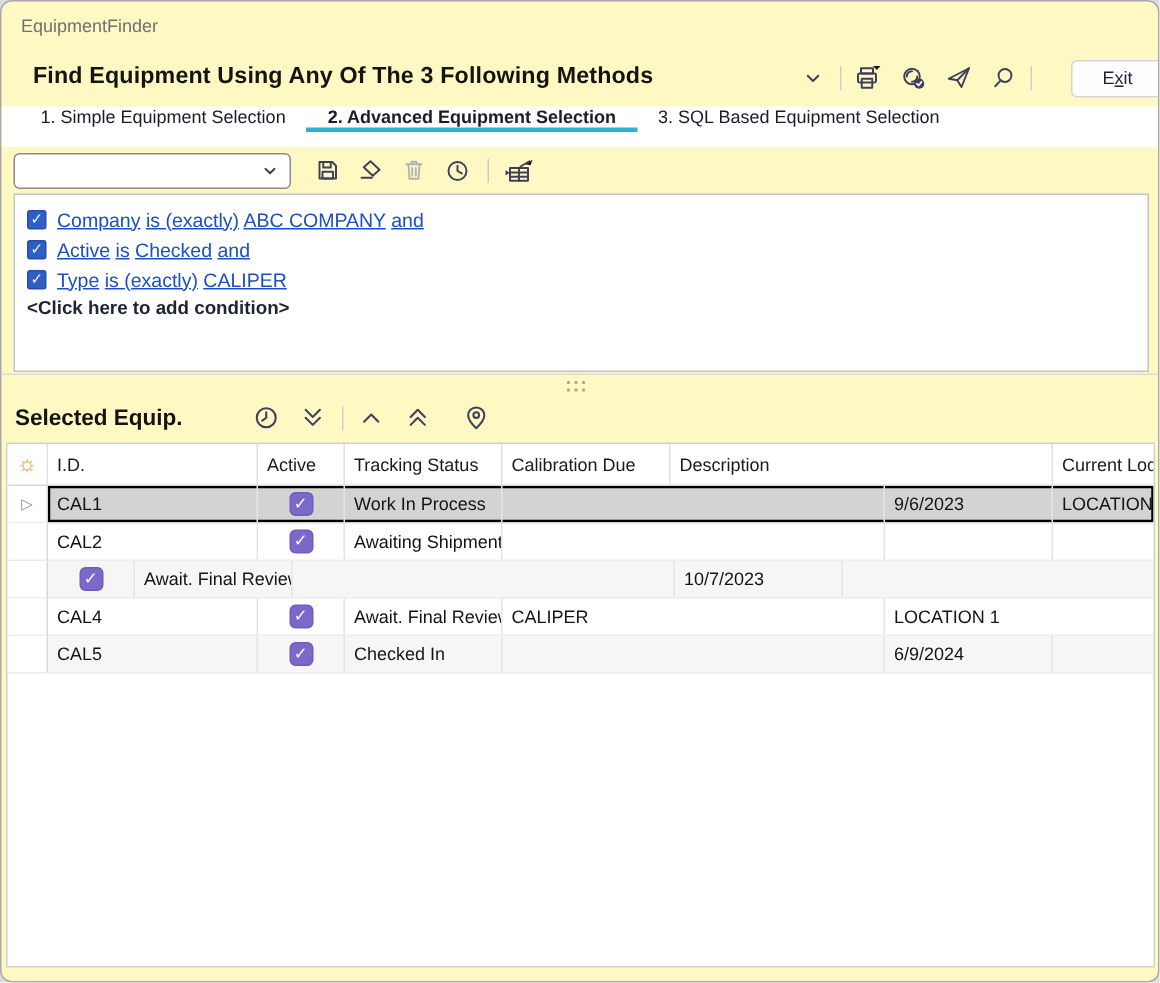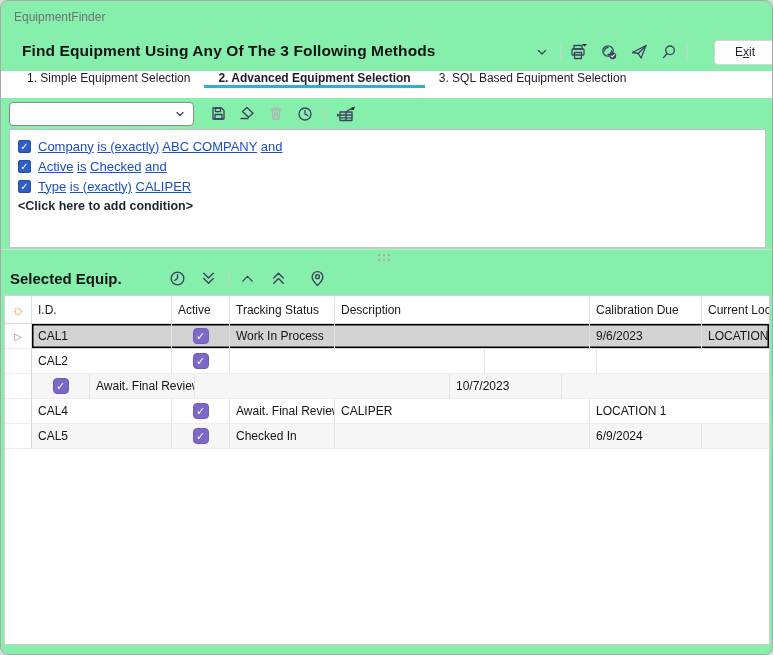--- a/index.html
+++ b/index.html
@@ -7,21 +7,21 @@
     --link-blue:#1b4fc5;
     --condition-checkbox-blue:#2e5ec6;
     --grid-checkbox-purple:#7b68c9;
     --icon-slate:#3f3f5e;
     --selected-row-bg:#d3d3d3;
     --sun-icon-orange:#e9982e;
     --disabled-icon:#b3b3b3;
   }
   *{margin:0;padding:0;box-sizing:border-box;}
   body{font-family:"Liberation Sans",sans-serif;background:#dcdcdc;}
-  .window{position:relative;width:773px;height:655px;background:#86efac;
+  .window{position:relative;width:773px;height:655px;background:#fef9c3;
     border:1px solid #a9a9a9;border-radius:8px;overflow:hidden;}
 
   
   .titlebar{position:absolute;left:0;top:0;width:100%;height:32px;}
   .titlebar .app-title{position:absolute;left:13px;top:9px;font-size:12px;color:#717171;}
 
   
   .header{position:absolute;left:12px;top:32px;width:100%;height:38px;}
   .page-title{position:absolute;left:9px;top:9px;font-size:15.5px;font-weight:700;color:#141414;letter-spacing:.1px;}
   .header-actions{position:absolute;right:8px;top:5px;height:28px;display:flex;align-items:center;gap:6px;}
@@ -275,22 +275,22 @@
   </div>
 
   <div class="grid">
     <div class="grid-header">
       <div class="gh-cell c0">
           <span class="sun">☼</span>
         </div>
       <div class="gh-cell c1">I.D.</div>
       <div class="gh-cell c2" style="justify-content:flex-start;padding-left:6px;">Active</div>
       <div class="gh-cell c3">Tracking Status</div>
+      <div class="gh-cell c5">Calibration Due</div>
       <div class="gh-cell c4">Description</div>
-      <div class="gh-cell c5">Calibration Due</div>
       <div class="gh-cell c6">Current Location</div>
     </div>
 
     <div class="grid-row">
       <div class="rowhdr">▷</div>
       <div class="row-cells selected">
         <div class="gcell c1">CAL1</div>
         <div class="gcell c2">
             <span class="grid-checkbox">✓</span>
           </div>
@@ -301,20 +301,21 @@
       </div>
     </div>
 
     <div class="grid-row">
       <div class="rowhdr"></div>
       <div class="row-cells">
         <div class="gcell c1">CAL2</div>
         <div class="gcell c2">
             <span class="grid-checkbox">✓</span>
           </div>
+        <div class="gcell c3">Awaiting Shipment</div>
         <div class="gcell c4"></div>
         <div class="gcell c5"></div>
         <div class="gcell c6"></div>
       </div>
     </div>
 
     <div class="grid-row">
       <div class="rowhdr"></div>
       <div class="row-cells alt">
         <div class="gcell c2">

